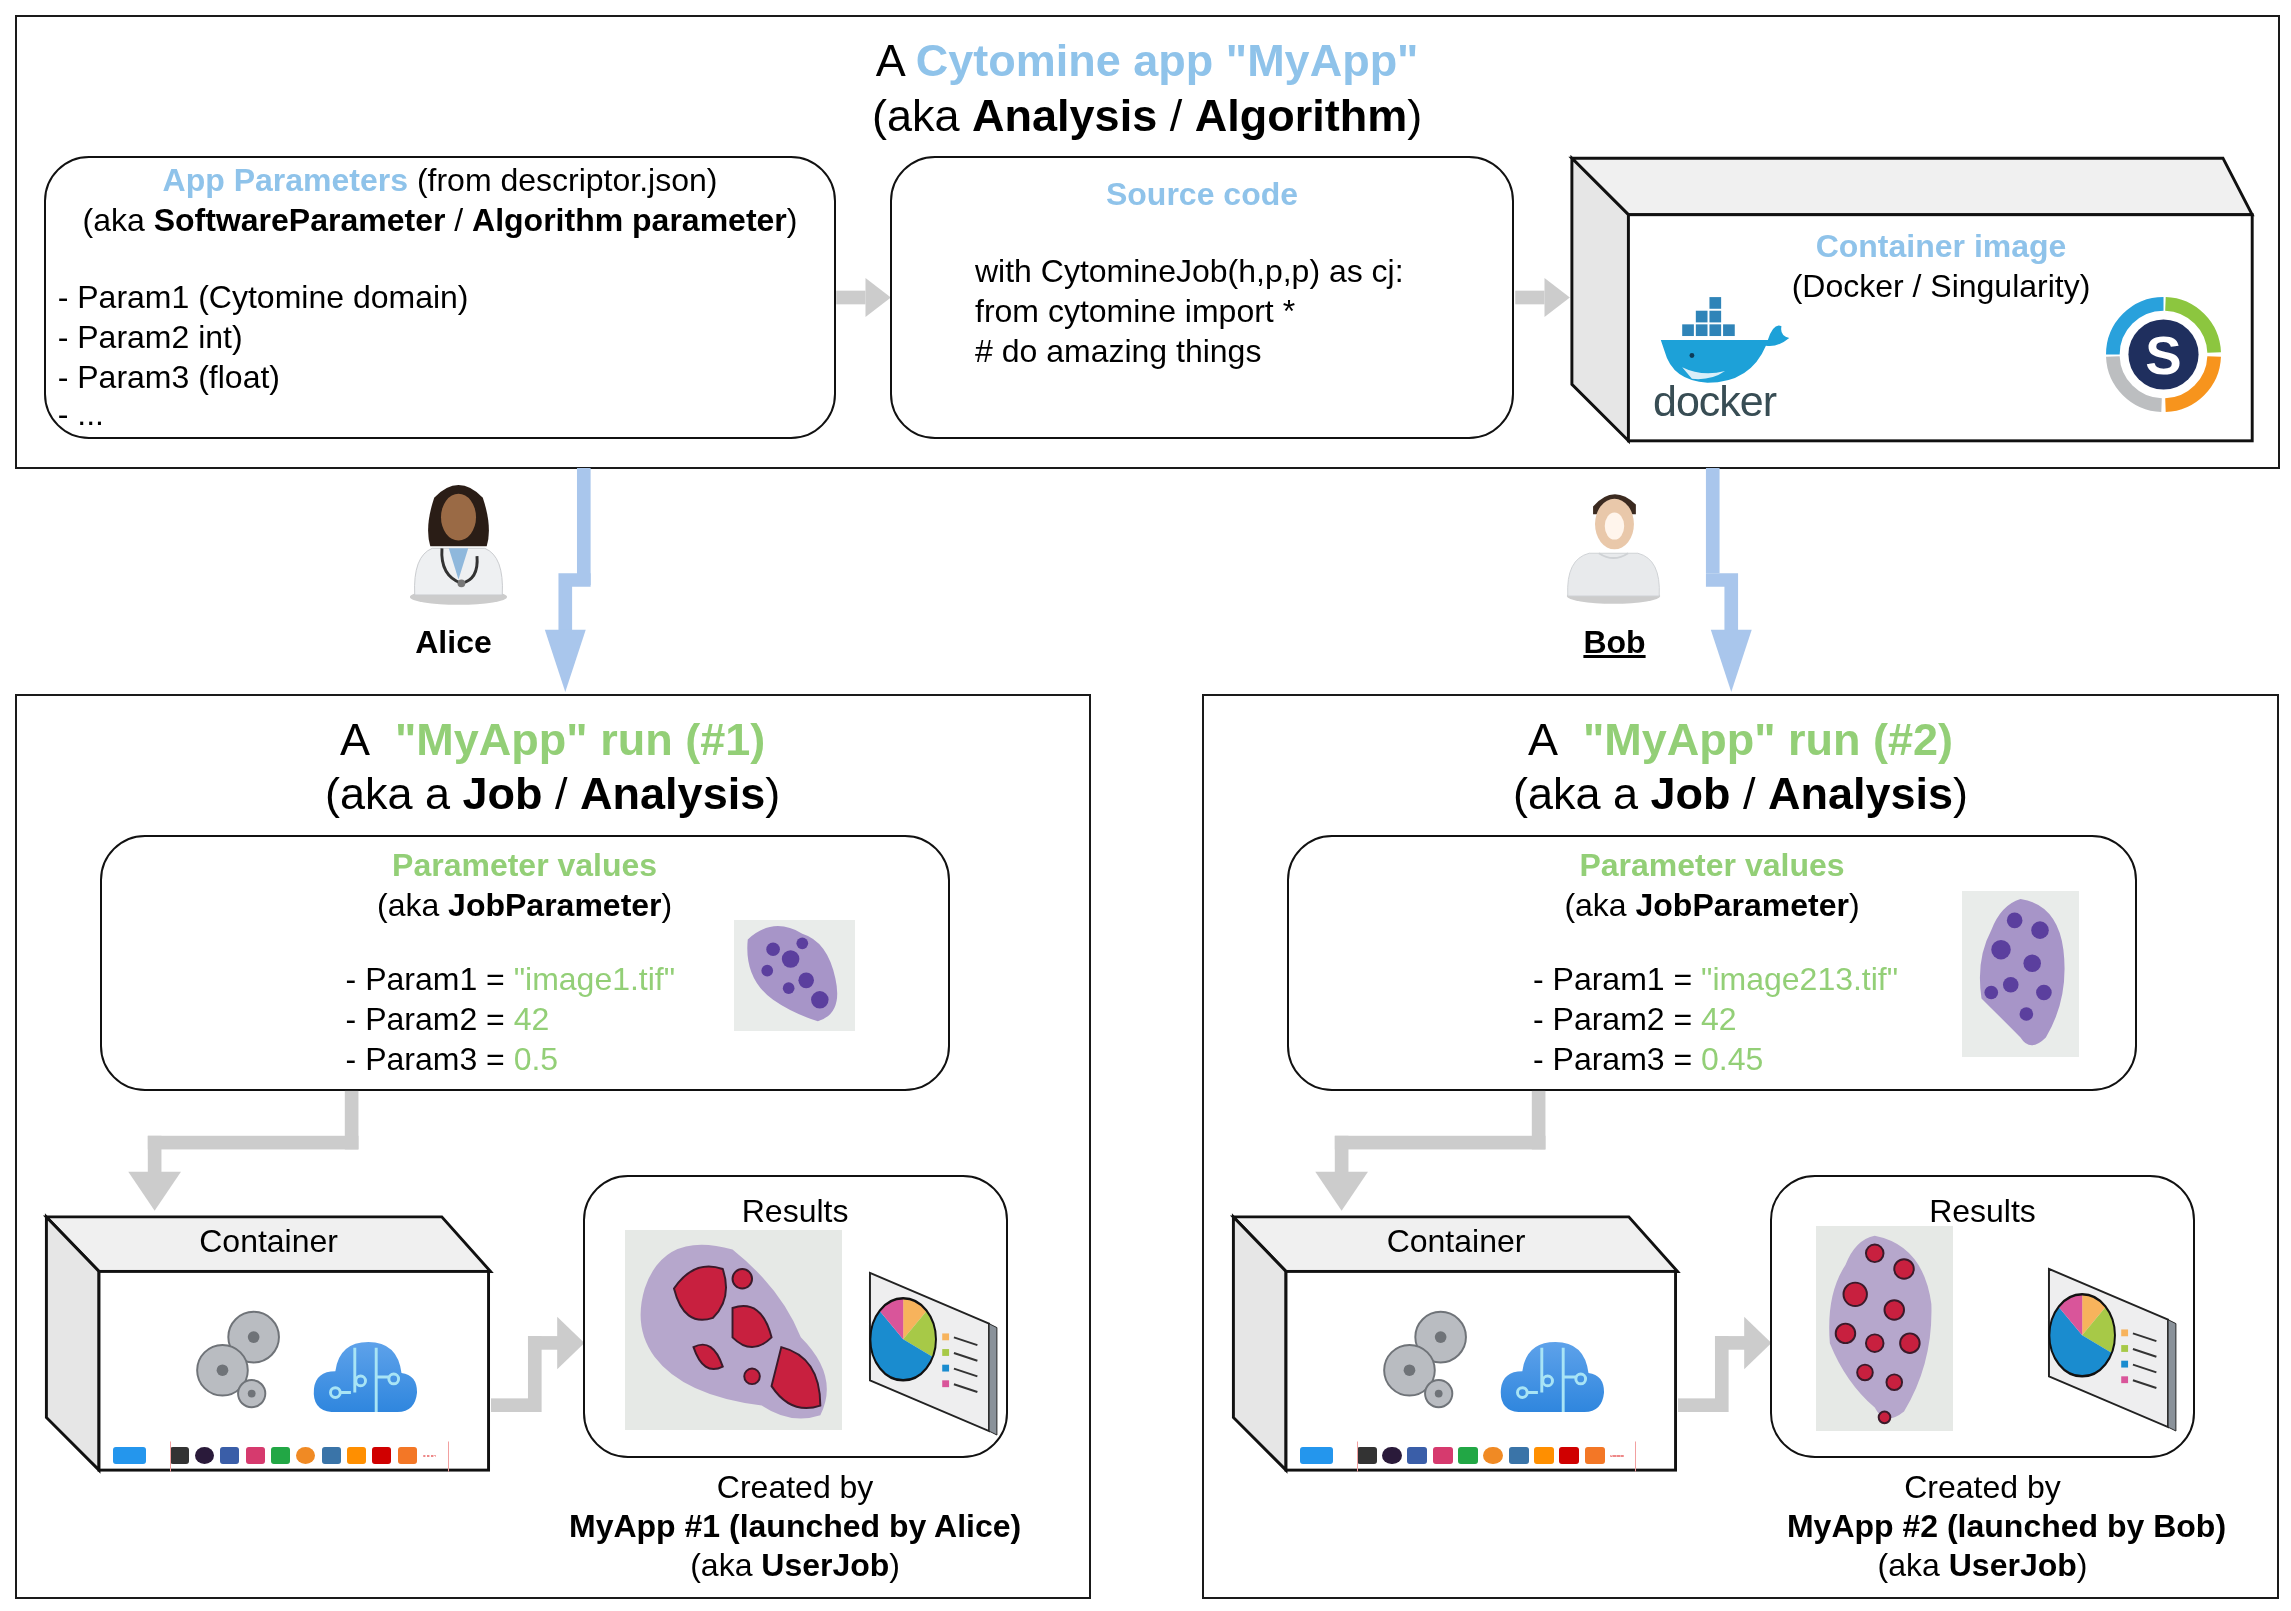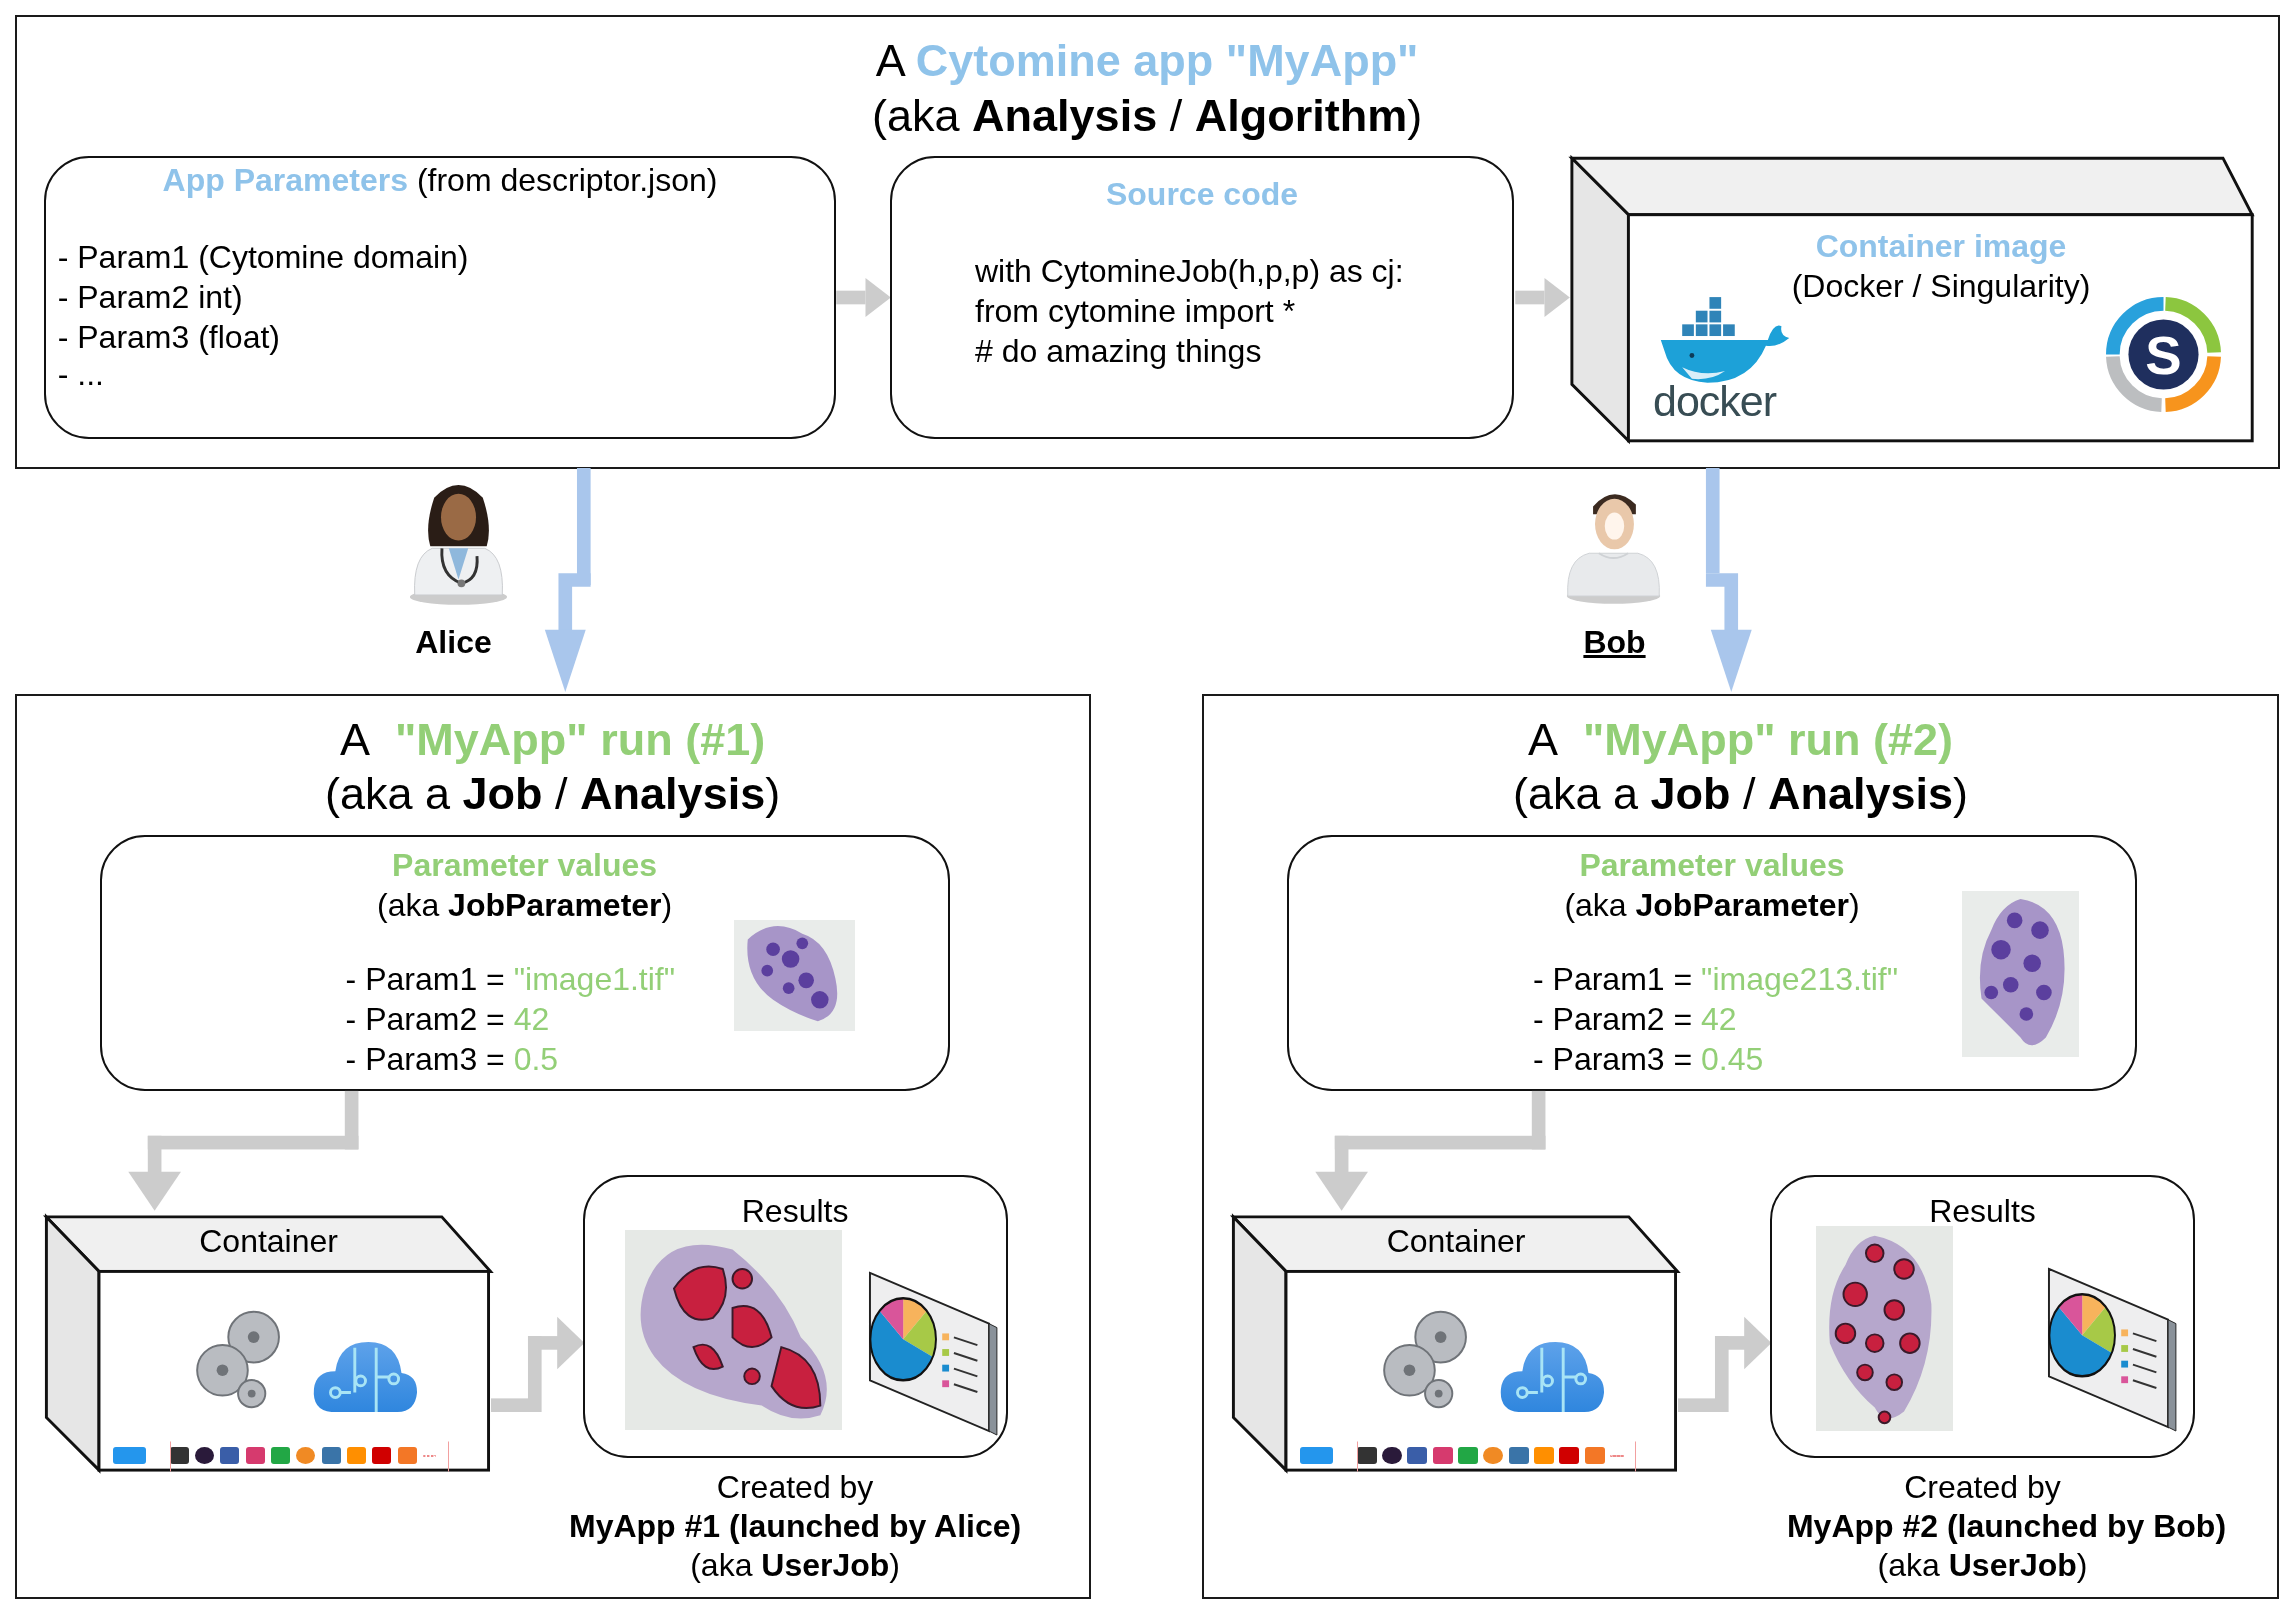--- a/index.html
+++ b/index.html
@@ -28,20 +28,23 @@
   <span class="blue">Cytomine app "MyApp"</span>
 </div>
 <div class="abs center t-big" style="left:14.6px;top:88px;width:2265px;">
   <span>(aka </span><b>Analysis</b><span> / </span><b>Algorithm</b><span>)</span>
 </div>
 
 <div class="rbox" style="left:44px;top:156px;width:792px;height:283px;">
   <div class="center t-md" style="margin-top:2px;">
     <span class="blue">App Parameters</span><span> (from descriptor.json)</span>
   </div>
+  <div class="center t-md">
+    <span>(aka </span><b>SoftwareParameter</b><span> / </span><b>Algorithm parameter</b><span>)</span>
+  </div>
   <div style="margin-top:37px;padding-left:11.7px;" class="t-md">
     <div>- Param1 (Cytomine domain)</div>
     <div>- Param2 int)</div>
     <div>- Param3 (float)</div>
     <div style="line-height:35px;">- ...</div>
   </div>
 </div>
 
 <svg style="left:836px;top:278px;" width="59" height="39" viewBox="0 0 60 40">
   <rect x="0" y="13" width="30" height="14" fill="#cccccc"></rect>

